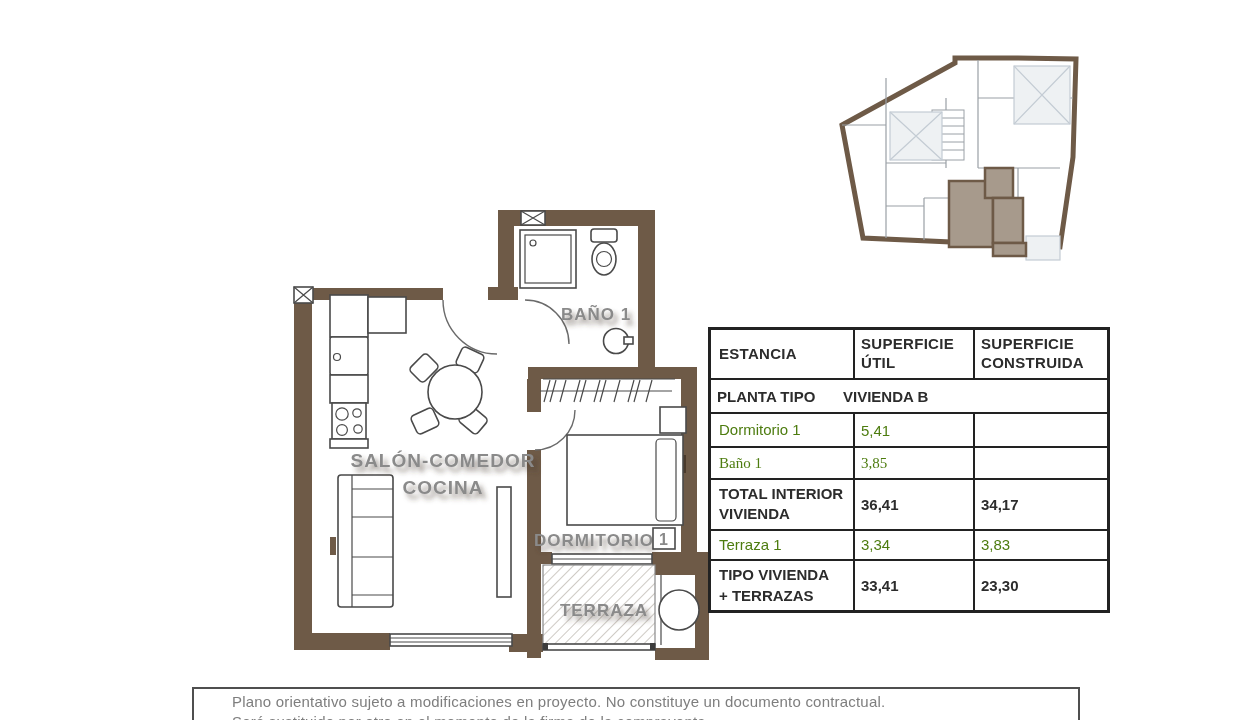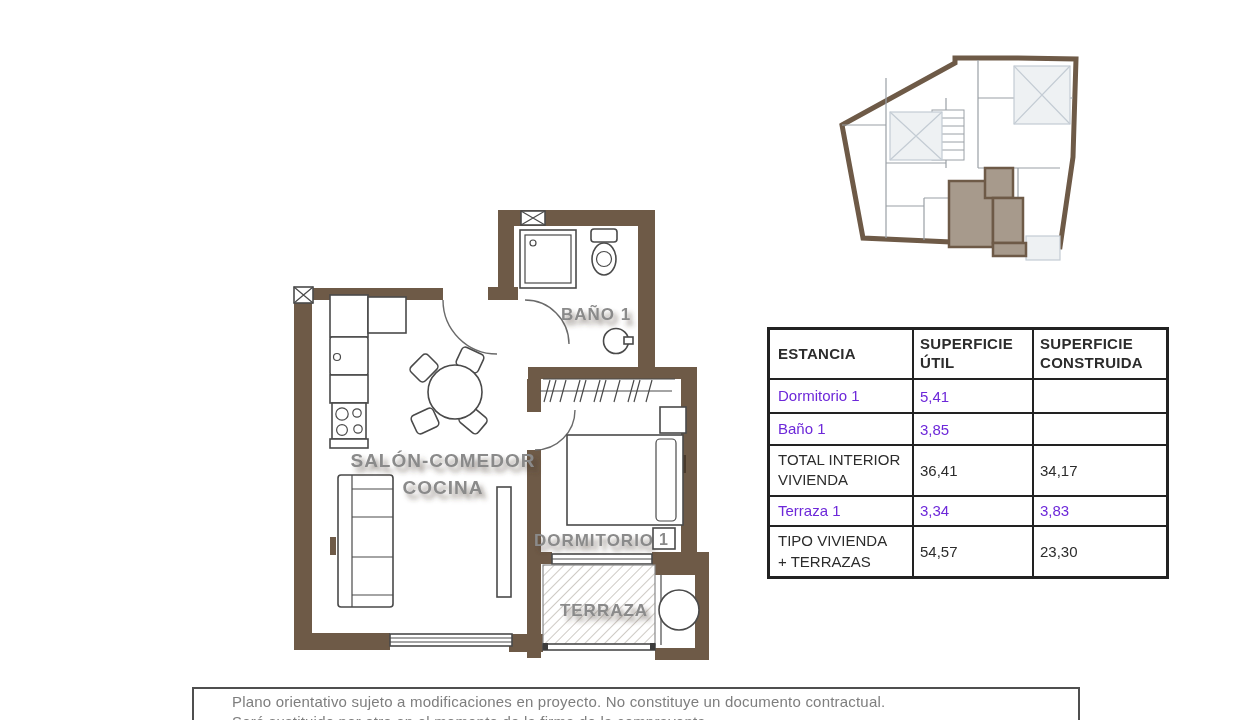--- a/index.html
+++ b/index.html
@@ -8,41 +8,41 @@
     font-family:"Liberation Sans", sans-serif;position:relative;
   }
   .canvas{position:absolute;inset:0;}
 
   
   .floorplan{position:absolute;left:283px;top:200px;width:432px;height:465px;}
   .keyplan{position:absolute;left:828px;top:38px;width:264px;height:238px;}
 
   
   .areas-table{
-    position:absolute;left:767px;top:327px;width:366px;
+    position:absolute;left:708px;top:327px;width:366px;
     border-collapse:collapse;table-layout:fixed;
     color:#2c2c2c;
     border-radius:19px;
   }
   .areas-table td,.areas-table th{
     border:2px solid #222;vertical-align:middle;
     font-size:15px;padding:4px 6px;
   }
   .areas-table{border:3px solid #222;}
   .areas-table .c1{width:128px;text-align:left;padding-left:8px;}
   .areas-table .c2{width:106px;text-align:left;}
   .areas-table .c3{width:120px;text-align:left;}
   .areas-table th{font-weight:bold;text-align:center;line-height:1.25;height:40px;letter-spacing:.3px;}
   .areas-table .sub td{font-weight:bold;height:24px;}
   .areas-table .sub .flexrow{display:flex;align-items:center;}
   .areas-table .sub .flexrow .p1{width:126px;}
-  .areas-table tr.gray{color:#6d28d9;}
-  .areas-table tr.boldrow{font-weight:normal;margin-top:16px;}
+  .areas-table tr.gray{color:#4d7c0f;}
+  .areas-table tr.boldrow{font-weight:bold;margin-top:16px;}
   .areas-table .pre{white-space:pre-line;line-height:1.35;}
-  .row-h1{height:34px;} .row-h2{height:32px;} .row-h3{height:62px;}
+  .row-h1{height:34px;} .row-h2{height:32px;font-family:Liberation Serif, serif;} .row-h3{height:62px;}
   .row-h4{height:44px;} .row-h5{height:22px;} .row-h6{height:52px;}
 
   
   .footer-box{
     position:absolute;left:192px;top:687px;width:888px;height:60px;
     border:2px solid #4f4f4f;
     padding:3px 0 0 38px;box-sizing:border-box;
     color:#7e7e7e;font-size:15px;line-height:1.3;letter-spacing:.2px;
   }
 
@@ -238,20 +238,28 @@
     </g>
   </svg>
 
   <table class="areas-table">
     <tbody>
         <tr>
       <th class="c1">ESTANCIA</th>
       <th class="c2">SUPERFICIE ÚTIL</th>
       <th class="c3">SUPERFICIE CONSTRUIDA</th>
     </tr>
+    <tr class="sub">
+      <td colspan="3">
+        <div class="flexrow">
+          <span class="p1">PLANTA TIPO</span>
+          <span>VIVIENDA B</span>
+        </div>
+      </td>
+    </tr>
     <tr class="gray row-h1">
       <td class="c1"><span class="pre">Dormitorio 1</span></td>
       <td class="c2">5,41</td>
       <td class="c3"></td>
     </tr>
     <tr class="gray row-h2">
       <td class="c1"><span class="pre">Baño 1</span></td>
       <td class="c2">3,85</td>
       <td class="c3"></td>
     </tr>
@@ -262,21 +270,21 @@
       <td class="c3">34,17</td>
     </tr>
     <tr class="gray row-h5">
       <td class="c1"><span class="pre">Terraza 1</span></td>
       <td class="c2">3,34</td>
       <td class="c3">3,83</td>
     </tr>
     <tr class="boldrow row-h6">
       <td class="c1"><span class="pre">TIPO VIVIENDA
 + TERRAZAS</span></td>
-      <td class="c2">54,57</td>
+      <td class="c2">33,41</td>
       <td class="c3">23,30</td>
     </tr>
   </tbody>
     </table>
 
   <div class="footer-box">
     <div>Plano orientativo sujeto a modificaciones en proyecto. No constituye un documento contractual.</div>
     <div>Será sustituido por otro en el momento de la firma de la compraventa.</div>
   </div>
 

